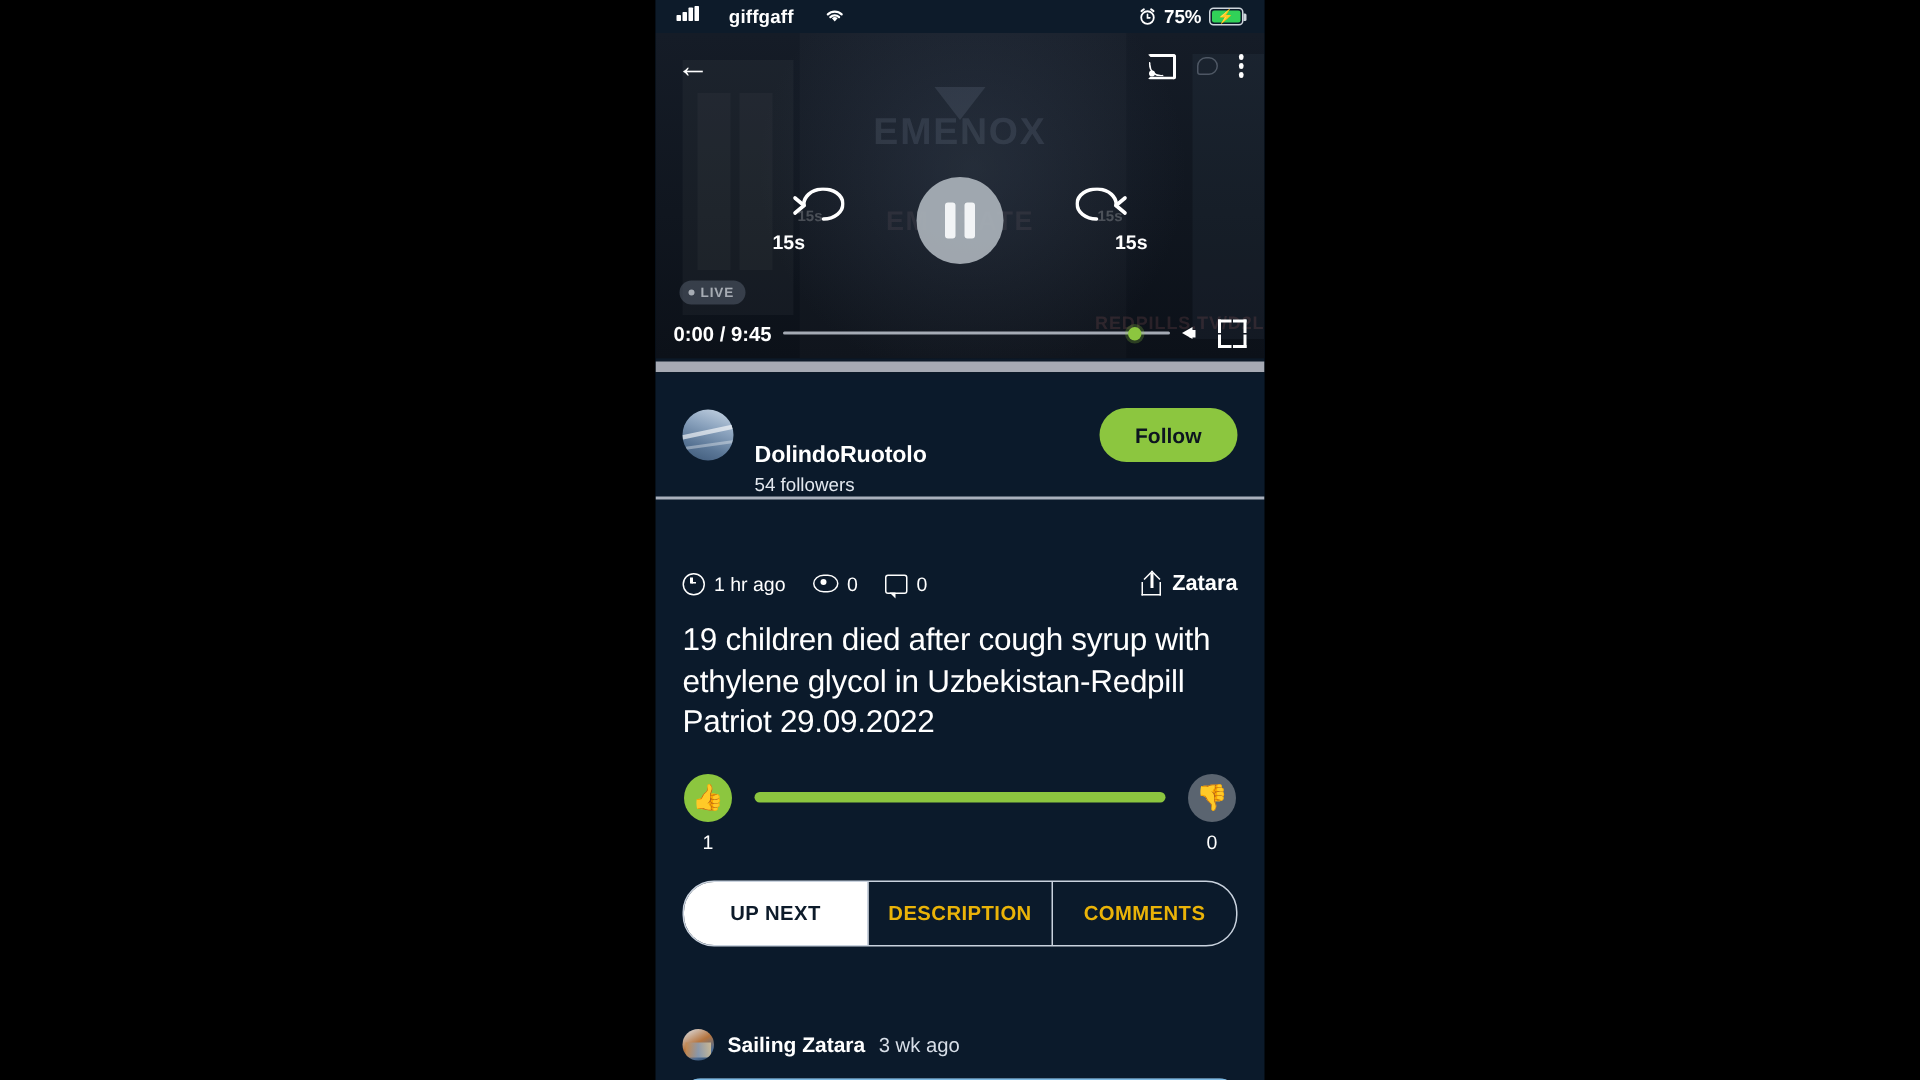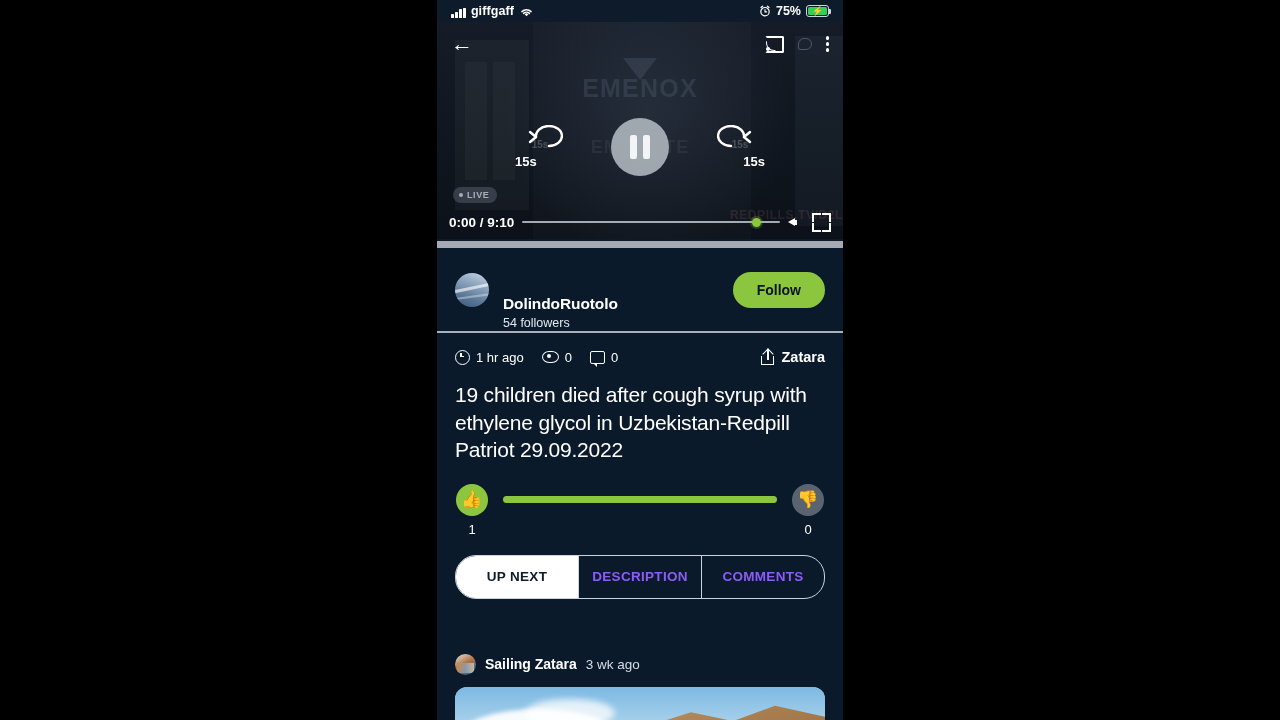--- a/index.html
+++ b/index.html
@@ -32,21 +32,21 @@
     position: relative;
     height: 22px;
     background: #0d1b2a;
     display: flex;
     align-items: center;
     padding: 0 14px;
     color: #ffffff;
     font-size: 12.5px;
     font-weight: 700;
   }
-  .sb-left { display: flex; align-items: flex-end; gap: 5px; }
+  .sb-left { display: flex; align-items: flex-start; gap: 20px; }
   .sb-right { margin-left: auto; display: flex; align-items: center; gap: 5px; }
   .bars { display: flex; align-items: flex-end; gap: 1.5px; height: 10px; }
   .bars i { display: block; width: 2.6px; background: #ffffff; border-radius: 0.5px; }
   .bars i:nth-child(1) { height: 4px; }
   .bars i:nth-child(2) { height: 6.5px; }
   .bars i:nth-child(3) { height: 9px; }
   .bars i:nth-child(4) { height: 10px; background: #ffffff; }
   .carrier { font-size: 12.5px; font-weight: 600; letter-spacing: .1px; }
   .battery {
     width: 23px; height: 11.5px; border: 1.4px solid #cfd6dd; border-radius: 3px;
@@ -182,21 +182,21 @@
   .ch-meta { margin-left: 14px; display: flex; flex-direction: column; gap: 3px; }
   .ch-name { color: #ffffff; font-size: 15.5px; font-weight: 700; letter-spacing: -.1px; margin-top: 44px; }
   .ch-followers { color: #e3e8ef; font-size: 12.5px; }
   .follow-btn {
     margin-left: auto; background: #8cc63f; color: #0c1420;
     font-size: 14px; font-weight: 600; border: none; border-radius: 22px;
     padding: 10px 24px; cursor: pointer; font-family: "Liberation Sans", sans-serif;
   }
 
   
-  .details { padding: 16px 18px 0 18px; }
+  .details { padding: 16px 18px 0 18px; margin-top: 32px; }
   .metarow { display: flex; align-items: center; color: #ffffff; font-size: 13px; gap: 18px; }
   .mitem { display: flex; align-items: center; gap: 6px; }
   .clock-ico { width: 13px; height: 13px; border: 1.6px solid #fff; border-radius: 50%; position: relative; }
   .clock-ico::before { content:""; position:absolute; left:4.4px; top:2px; width:1.4px; height:4.2px; background:#fff; }
   .clock-ico::after { content:""; position:absolute; left:5.2px; top:5.6px; width:3.2px; height:1.4px; background:#fff; }
   .eye-ico { width: 15px; height: 10px; border: 1.6px solid #fff; border-radius: 50% 50% 50% 50% / 60% 60% 60% 60%; position: relative; }
   .eye-ico::after { content:""; position:absolute; left:4.3px; top:2.1px; width:4px; height:4px; border-radius:50%; background:#fff; }
   .cmt-ico { width: 13px; height: 11px; border: 1.6px solid #fff; border-radius: 2px; position: relative; }
   .cmt-ico::after { content:""; position:absolute; left:2px; bottom:-4.4px; width:0; height:0; border-left:4px solid transparent; border-right:0 solid transparent; border-top:4.4px solid #fff; }
   .share { margin-left: auto; display: flex; align-items: center; gap: 7px; color: #fff; font-size: 14.5px; font-weight: 600; cursor: pointer; }
@@ -224,21 +224,21 @@
   .ratebar { flex: 1; height: 7px; margin: 0 14px 22px 14px; background: #8cc63f; border-radius: 5px; }
 
   
   .tabs {
     margin: 18px 18px 0 18px; height: 42px;
     border: 1.6px solid #c9d2de; border-radius: 21px;
     display: flex; overflow: hidden; background: #0b1a2b;
   }
   .tab {
     flex: 1; display: flex; align-items: center; justify-content: center;
-    color: #8b5cf6; font-size: 13.5px; font-weight: 700; letter-spacing: .3px;
+    color: #eab308; font-size: 13.5px; font-weight: 700; letter-spacing: .3px;
     cursor: pointer; border-right: 1.6px solid #c9d2de; box-sizing: border-box;
   }
   .tab:last-child { border-right: none; }
   .tab.active { background: #ffffff; color: #0d1b2a; }
 
   
   .upnext { padding: 16px 18px 0 18px; }
   .un-head { display: flex; align-items: center; gap: 9px; margin-top: 39px; }
   .un-avatar {
     width: 21px; height: 21px; border-radius: 50%; flex: 0 0 21px; overflow: hidden;
@@ -363,21 +363,21 @@
           <span class="lbl">15s</span>
         </span>
       </div>
 
       <div class="livebadge">
         <span class="dot"></span>
         <span>LIVE</span>
       </div>
 
       <div class="vbottom">
-        <span class="timetext">0:00 / 9:10</span>
+        <span class="timetext">0:00 / 9:45</span>
         <span class="seek">
           <span class="track"></span>
           <span class="knob"></span>
         </span>
         <span class="vol">
             <span class="box"></span>
             <span class="spk"></span>
           </span>
         <span class="fs">
             <span></span>

